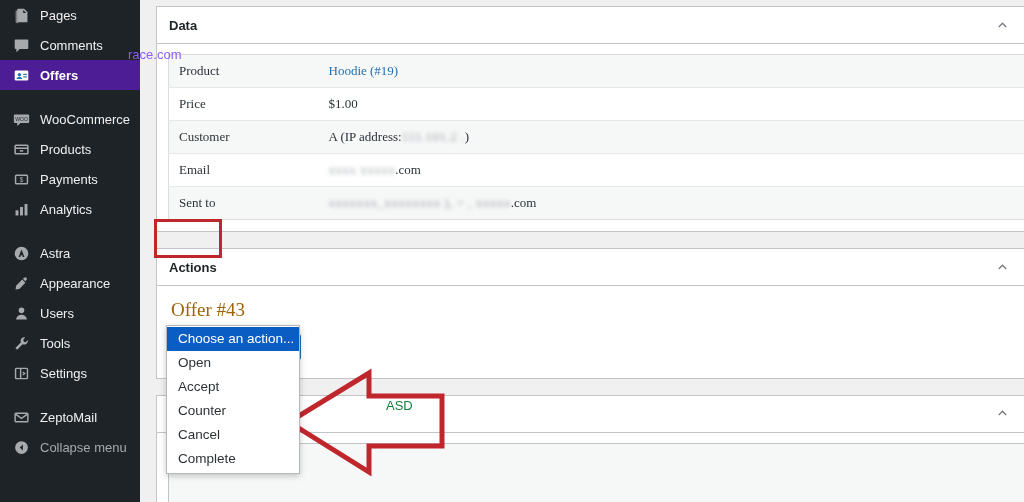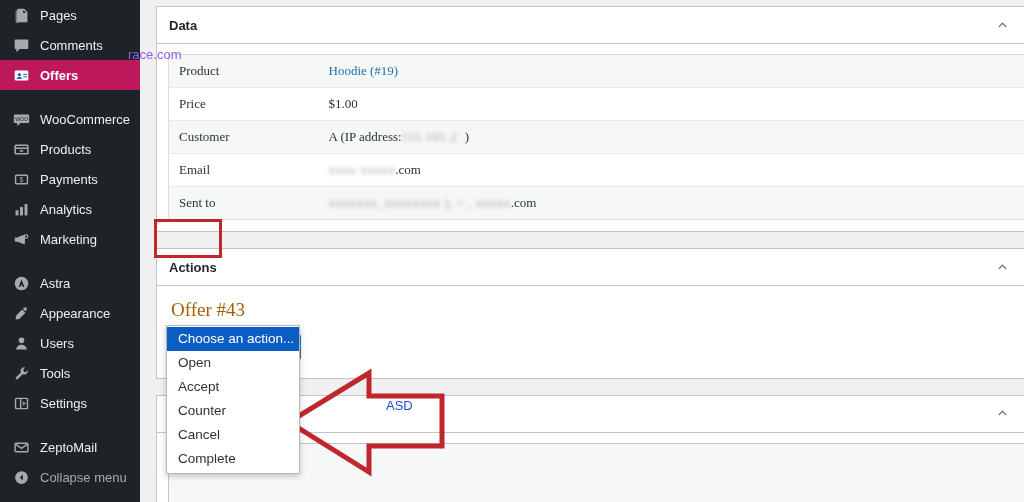--- a/index.html
+++ b/index.html
@@ -30,21 +30,21 @@
   .menu-item .mi-icon {
     width: 20px; height: 20px;
     margin-right: 9px;
     display: flex; align-items: center; justify-content: center;
     color: #a7aaad;
     flex: 0 0 20px;
   }
   .menu-item .mi-icon svg { display: block; }
   .menu-item .mi-label { line-height: 1; }
   .menu-item.current {
-    background: #be185d;
+    background: #4c1d95;
     color: #fff;
     font-weight: 600;
   }
   .menu-item.current .mi-icon { color: #fff; }
   .menu-item.current::after {
     content: "";
     position: absolute; right: -8px; top: 50%;
     margin-top: -8px;
     border-top: 8px solid transparent;
     border-bottom: 8px solid transparent;
@@ -222,21 +222,21 @@
     position: absolute;
     left: 284px; top: 368px;
     width: 162px; height: 124px;
     z-index: 45;
     pointer-events: none;
   }
   #arrow-label {
     position: absolute;
     left: 386px; top: 398px;
     font-size: 13px;
-    color: #1d4ed8;
+    color: #15803d;
     z-index: 46;
   }
 </style>
 </head>
 <body>
 
 <div id="screen">
 
   <nav id="sidebar">
 
@@ -309,30 +309,20 @@
       <span class="mi-icon">
         <svg width="17" height="17" viewBox="0 0 20 20" fill="currentColor">
             <rect x="3" y="11" width="3.4" height="6"></rect>
             <rect x="8.3" y="7" width="3.4" height="10"></rect>
             <rect x="13.6" y="3.5" width="3.4" height="13.5"></rect>
           </svg>
       </span>
       <span class="mi-label">Analytics</span>
     </div>
 
-    <div class="menu-item">
-      <span class="mi-icon">
-        <svg width="17" height="17" viewBox="0 0 20 20" fill="currentColor">
-            <path d="M14 4v12l-8-3.2V7.2L14 4z"></path>
-            <path d="M3 7.5h3v5H3a1 1 0 0 1-1-1v-3a1 1 0 0 1 1-1z"></path>
-            <circle cx="15.5" cy="6.5" r="2" fill="none" stroke="currentColor" stroke-width="1.3"></circle>
-          </svg>
-      </span>
-      <span class="mi-label">Marketing</span>
-    </div>
 
     <div class="menu-sep"></div>
 
     <div class="menu-item">
       <span class="mi-icon">
         <svg width="17" height="17" viewBox="0 0 20 20" fill="currentColor">
             <circle cx="10" cy="10" r="8"></circle>
             <path d="M10 5.2 13.4 14h-1.9l-.7-2H9.2l-.7 2H6.6L10 5.2z" fill="#1d2327"></path>
           </svg>
       </span>

